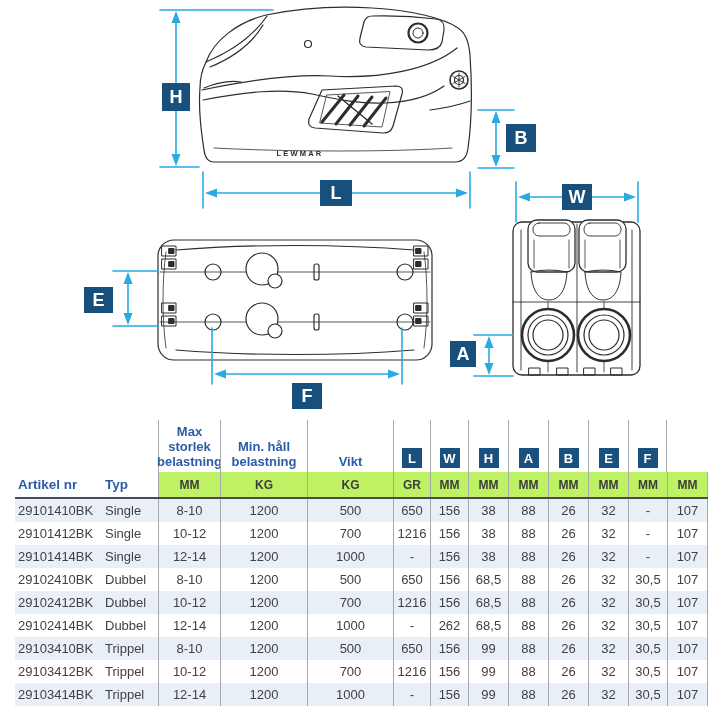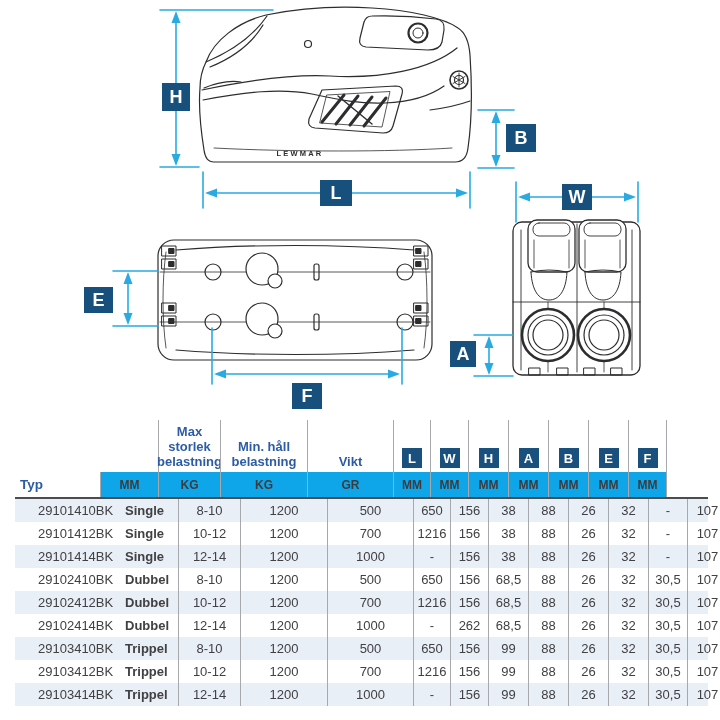--- a/index.html
+++ b/index.html
@@ -8,28 +8,28 @@
   
   .diagram-wrap{position:absolute;left:0;top:0;width:720px;height:420px;}
   .dim-label{position:absolute;background:#174f7d;color:#fff;font-weight:bold;
              font-size:18px;display:flex;align-items:center;justify-content:center;
              line-height:1;}
   
   .spec{position:absolute;left:15px;top:420px;width:693px;color:#414042;}
   .grow{display:grid;grid-template-columns:85px 58px 62px 87px 86px 37px 38px 40px 40px 40px 40px 39px 41px;}
   .hd-top{height:52px;}
   .hd-units{height:25px;border-bottom:2px solid #4a4c50;}
-  .trow{height:23px;padding-left:20px;}
+  .trow{height:23px;}
   .tc{display:flex;align-items:center;justify-content:center;font-size:13px;overflow:hidden;}
   .cl{justify-content:flex-start;}
-  .pl{padding-left:5px;font-weight:bold;}
+  .pl{padding-left:5px;}
   .pl3{padding-left:3px;}
   .b{border-left:1px solid #a6a8ab;}
   .br{border-right:1px solid #a6a8ab;}
-  .gray{background:#0ea5e9;}
+  .gray{background:#bef264;}
   .tint{background:#e9eff7;}
   .blue-h{color:#2c5ca6;font-weight:bold;font-size:13px;line-height:15px;
           display:flex;flex-direction:column;justify-content:flex-end;
           align-items:center;text-align:center;padding-bottom:3px;}
   .unit{font-size:12px;font-weight:bold;color:#3c3c3e;}
   .rowlab{color:#2c5ca6;font-weight:bold;font-size:13.5px;}
   .chipcell{display:flex;align-items:flex-end;justify-content:center;padding-bottom:4px;}
   .chip{width:20px;height:20px;background:#1a507d;color:#fff;font-weight:bold;
         font-size:13px;display:flex;align-items:center;justify-content:center;}
   svg line,svg path,svg circle,svg rect{vector-effect:non-scaling-stroke;}
@@ -231,20 +231,21 @@
         </div>
       <div class="chipcell b">
           <span class="chip">E</span>
         </div>
       <div class="chipcell b br">
           <span class="chip">F</span>
         </div>
     </div>
 
     <div class="grow hd-units">
+      <div class="tc cl pl3 rowlab">Artikel nr</div>
       <div class="tc cl pl rowlab">Typ</div>
       <div class="tc unit gray b">MM</div>
       <div class="tc unit gray b">KG</div>
       <div class="tc unit gray b">KG</div>
       <div class="tc unit gray b">GR</div>
       <div class="tc unit gray b">MM</div>
       <div class="tc unit gray b">MM</div>
       <div class="tc unit gray b">MM</div>
       <div class="tc unit gray b">MM</div>
       <div class="tc unit gray b">MM</div>

